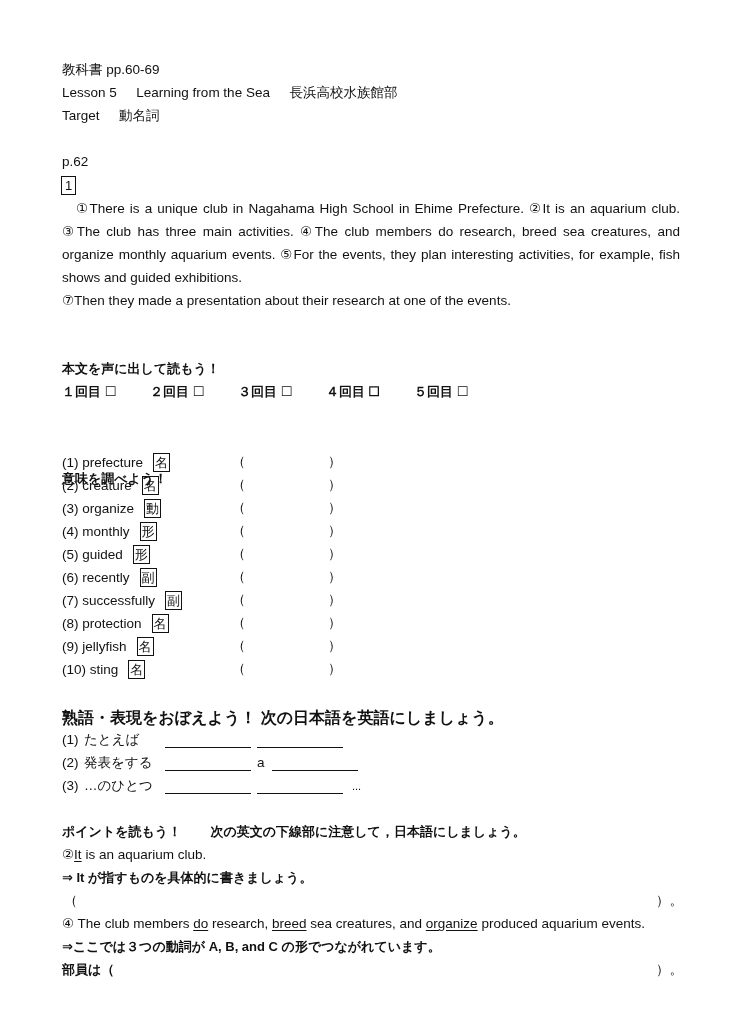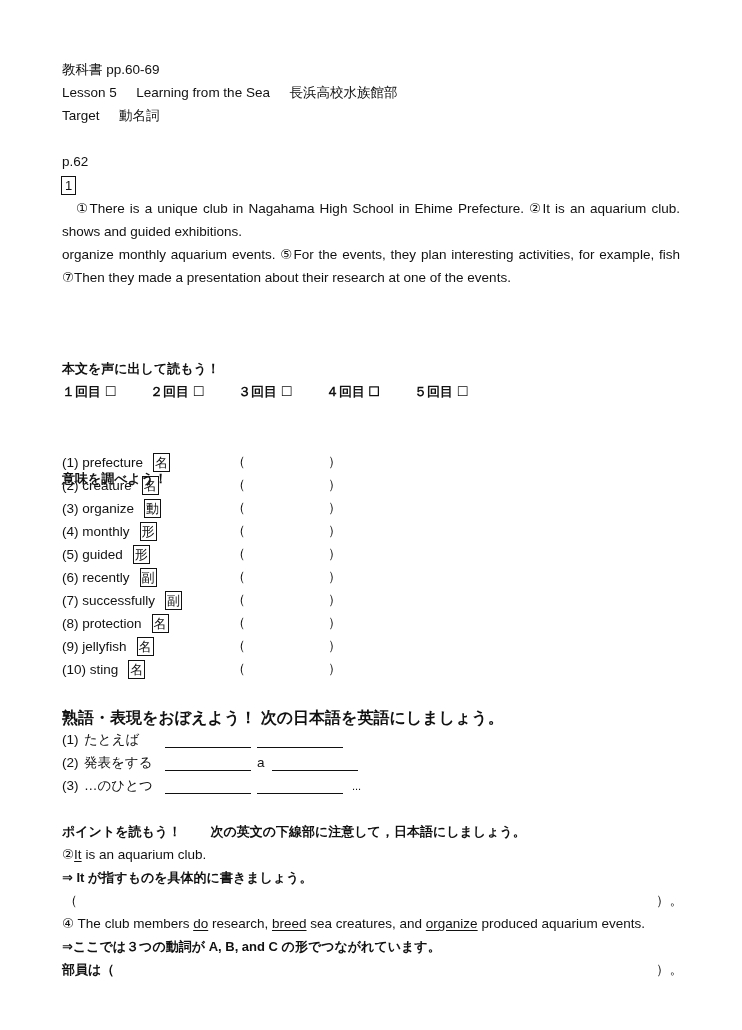--- a/index.html
+++ b/index.html
@@ -49,22 +49,23 @@
   <span>Target</span>
   <span style="display:inline-block;width:12px;"></span>
   <span>動名詞</span>
 </div>
 
 <div class="abs" style="left:62px; top:153px;">p.62</div>
 <div class="numbox">1</div>
 
 <div class="para" style="top:197px;">
   <span class="line indent">①There is a unique club in Nagahama High School in Ehime Prefecture.   ②It is an aquarium club.</span>
+  <span class="line">③The club has three main activities.   ④The club members do research, breed sea creatures, and</span>
+  <span class="line">organize monthly aquarium events.   ⑤For the events, they plan interesting activities, for example, fish</span>
   <span class="line last">shows and guided exhibitions.</span>
-  <span class="line">organize monthly aquarium events.   ⑤For the events, they plan interesting activities, for example, fish</span>
   <span class="line last">⑦Then they made a presentation about their research at one of the events.</span>
 </div>
 
 <div class="abs bold" style="left:62px; top:360px; font-size:13px;">本文を声に出して読もう！</div>
 <div class="abs" style="left:62px; top:383px; font-size:13px; font-weight:bold;">
   <span class="item" style="position:absolute;left:0;"><span>１回目</span> <span>☐</span></span>
   <span class="item" style="position:absolute;left:88px;"><span>２回目</span> <span>☐</span></span>
   <span class="item" style="position:absolute;left:176px;"><span>３回目</span> <span>☐</span></span>
   <span class="item" style="position:absolute;left:264px;font-family:Liberation Serif, serif;"><span>４回目</span> <span>☐</span></span>
   <span class="item" style="position:absolute;left:352px;"><span>５回目</span> <span>☐</span></span>

